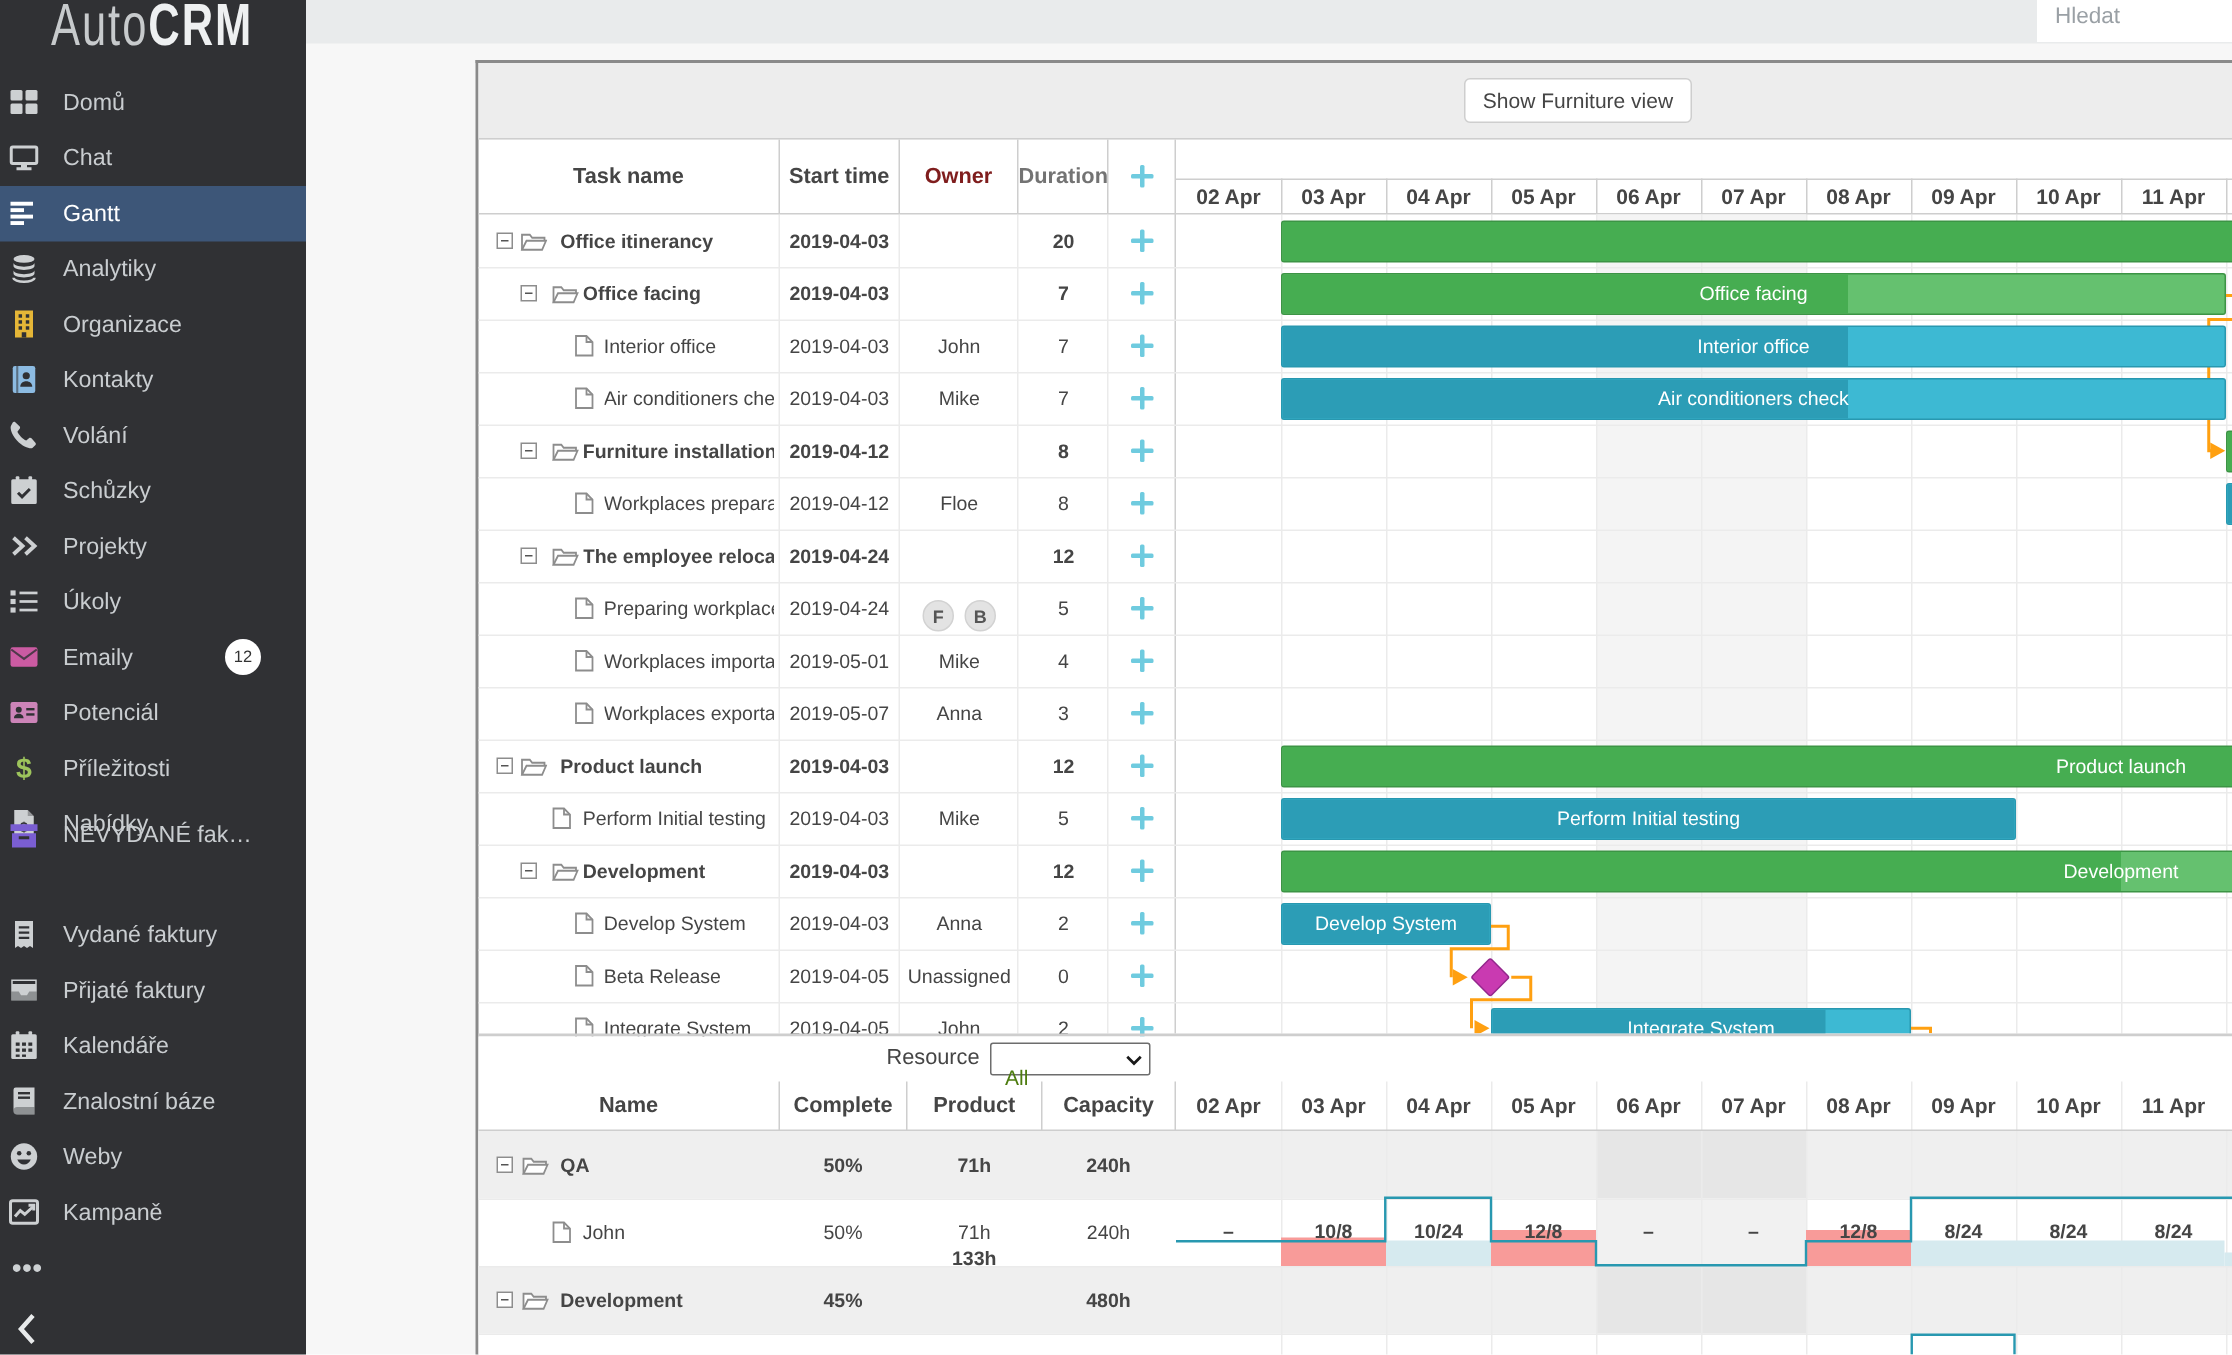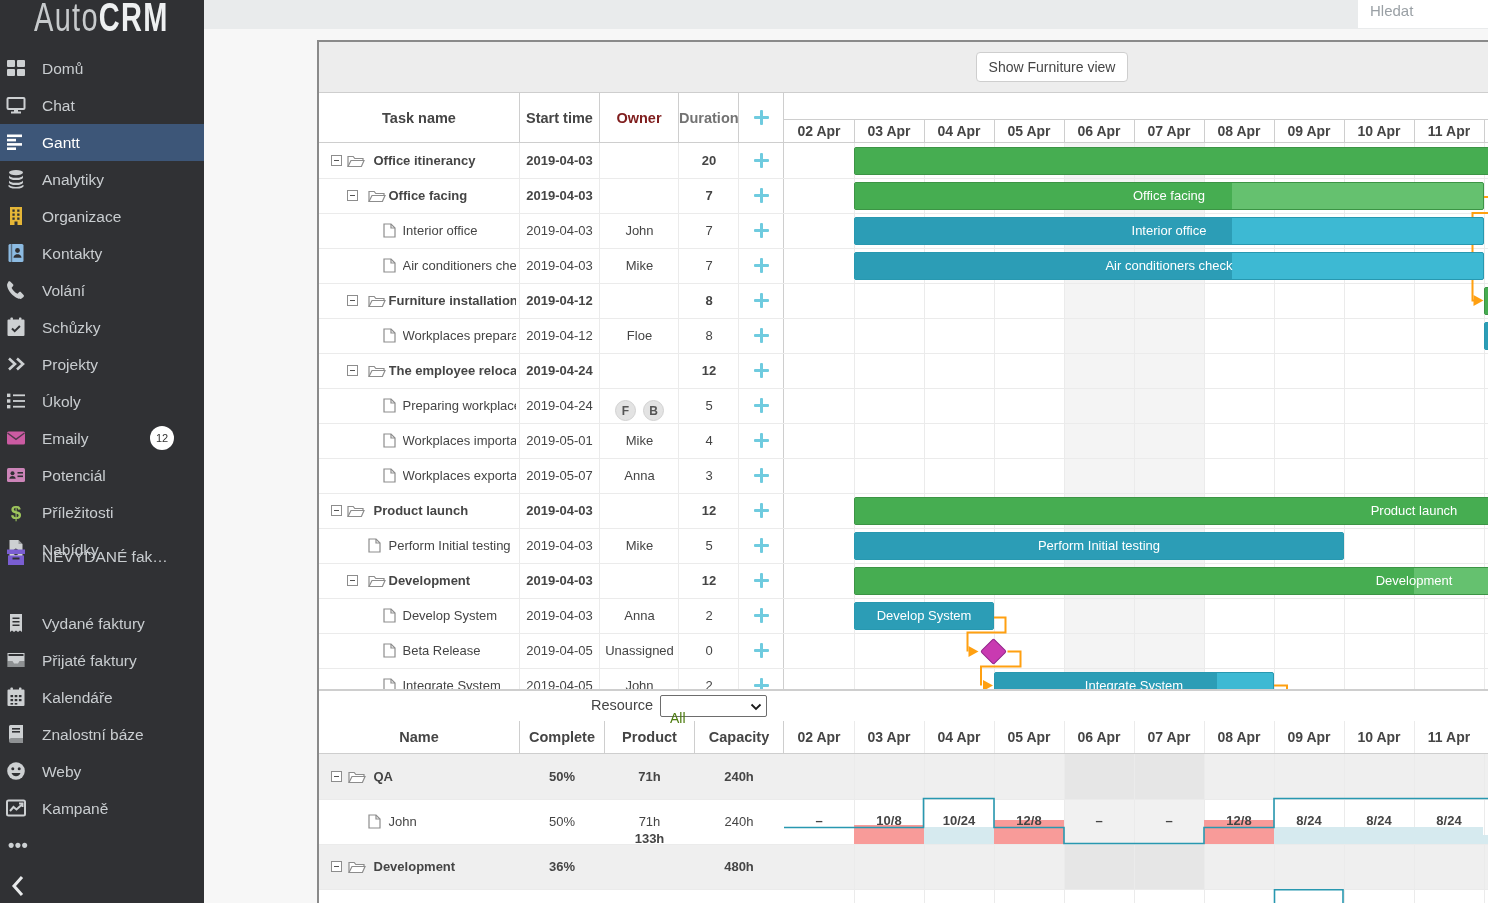--- a/index.html
+++ b/index.html
@@ -574,21 +574,21 @@
 <div class="rt " style="left:388.5px;top:799px;height:45px;line-height:45px;">John</div>
 <div class="rt tc " style="left:520px;top:799px;width:84px;height:45px;line-height:45px;">50%</div>
 <div class="rt tc " style="left:605px;top:799px;width:89px;height:45px;line-height:45px;">71h</div>
 <div class="rt tc " style="left:695px;top:799px;width:88px;height:45px;line-height:45px;">240h</div>
 <div class="exp" style="left:331px;top:861.0px;"></div>
 <svg class="a" style="left:348px;top:859.5px;" width="18" height="14" viewBox="0 0 18 14">
     <path d="M1 12.5V2.5h5.2l1.6 2H16v2" fill="#fff" stroke="#8d8d8d" stroke-width="1.2"></path>
     <path d="M1 12.5l3-6h13l-2.6 6z" fill="#fff" stroke="#8d8d8d" stroke-width="1.2"></path>
   </svg>
 <div class="rt b" style="left:373.5px;top:844px;height:45px;line-height:45px;">Development</div>
-<div class="rt tc b" style="left:520px;top:844px;width:84px;height:45px;line-height:45px;">36%</div>
+<div class="rt tc b" style="left:520px;top:844px;width:84px;height:45px;line-height:45px;">45%</div>
 <div class="rt tc b" style="left:605px;top:816px;width:89px;height:45px;line-height:45px;">133h</div>
 <div class="rt tc b" style="left:695px;top:844px;width:88px;height:45px;line-height:45px;">480h</div>
 <div class="a tc b" style="left:784px;top:813px;width:70px;font-size:13px;color:#454545;z-index:6;">–</div>
 <div class="a tc b" style="left:854px;top:813px;width:70px;font-size:13px;color:#454545;z-index:6;">10/8</div>
 <div class="a tc b" style="left:924px;top:813px;width:70px;font-size:13px;color:#454545;z-index:6;">10/24</div>
 <div class="a tc b" style="left:994px;top:813px;width:70px;font-size:13px;color:#454545;z-index:6;">12/8</div>
 <div class="a tc b" style="left:1064px;top:813px;width:70px;font-size:13px;color:#454545;z-index:6;">–</div>
 <div class="a tc b" style="left:1134px;top:813px;width:70px;font-size:13px;color:#454545;z-index:6;">–</div>
 <div class="a tc b" style="left:1204px;top:813px;width:70px;font-size:13px;color:#454545;z-index:6;">12/8</div>
 <div class="a tc b" style="left:1274px;top:813px;width:70px;font-size:13px;color:#454545;z-index:6;">8/24</div>

